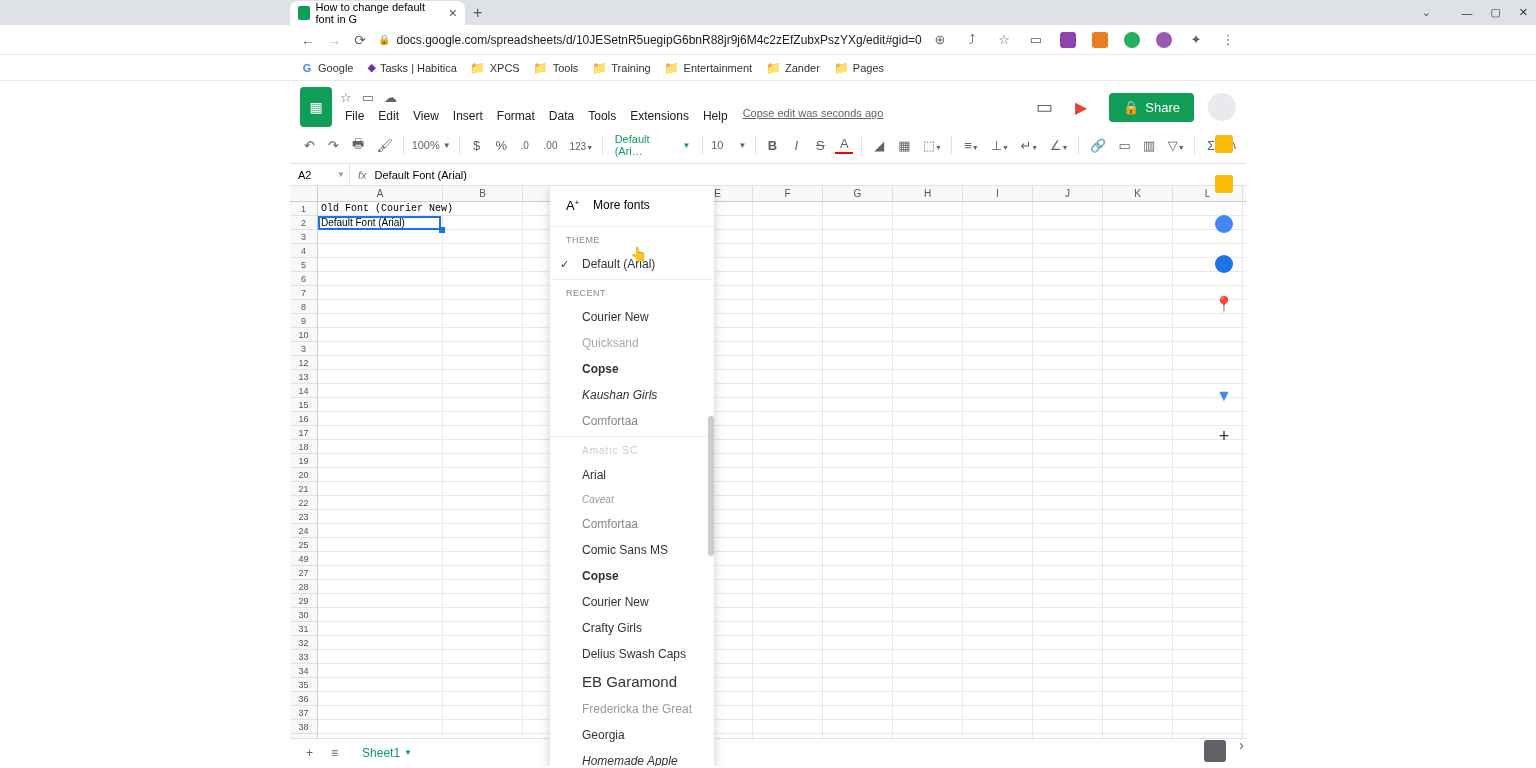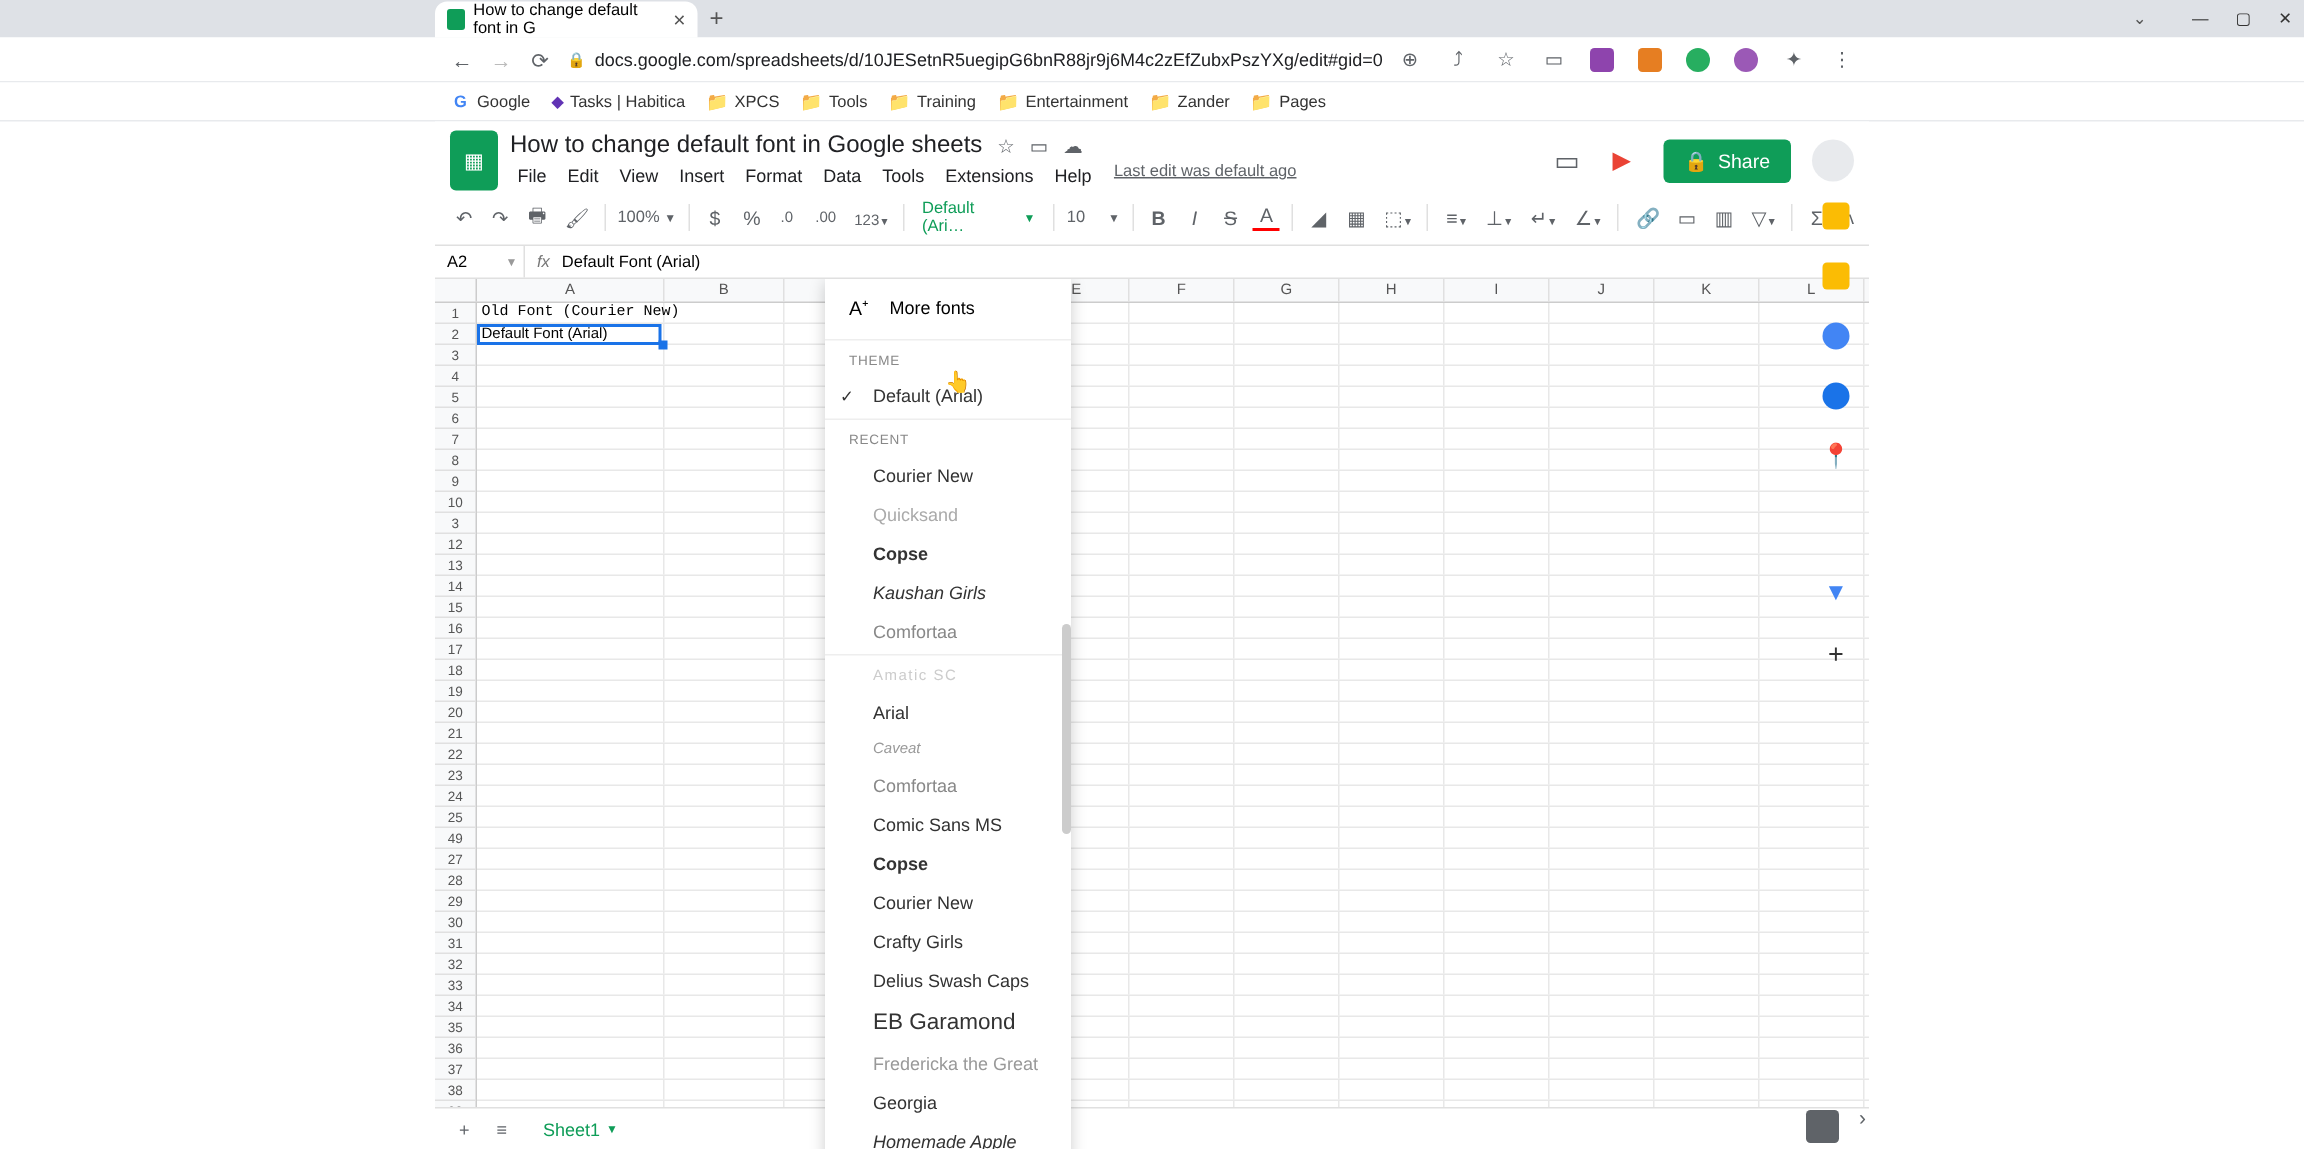--- a/index.html
+++ b/index.html
@@ -172,36 +172,35 @@
       <span class="folder-icon">📁</span>
       <span>Pages</span>
     </div>
 </div>
 
 <div class="sheets-area">
   <div class="sheets-header">
     <div class="sheets-logo"></div>
     <div class="doc-title-area">
       <div class="doc-title-row">
-        <span class="doc-title">How to change default font in Google sheets</span>
         <span class="doc-star">☆</span>
         <span class="doc-star">▭</span>
         <span class="doc-star">☁</span>
       </div>
       <div class="menu-bar">
         <span class="menu-item">File</span>
         <span class="menu-item">Edit</span>
         <span class="menu-item">View</span>
         <span class="menu-item">Insert</span>
         <span class="menu-item">Format</span>
         <span class="menu-item">Data</span>
         <span class="menu-item">Tools</span>
         <span class="menu-item">Extensions</span>
         <span class="menu-item">Help</span>
-        <span class="last-edit">Last edit was default ago</span>
+        <span class="last-edit">Copse edit was seconds ago</span>
       </div>
     </div>
     <div class="header-right">
       <span style="font-size:18px;color:#5f6368">▭</span>
       <div class="meet-icon">
           <span style="color:#ea4335">▶</span>
         </div>
       <div class="share-btn">
         <span>🔒</span>
         <span>Share</span>

